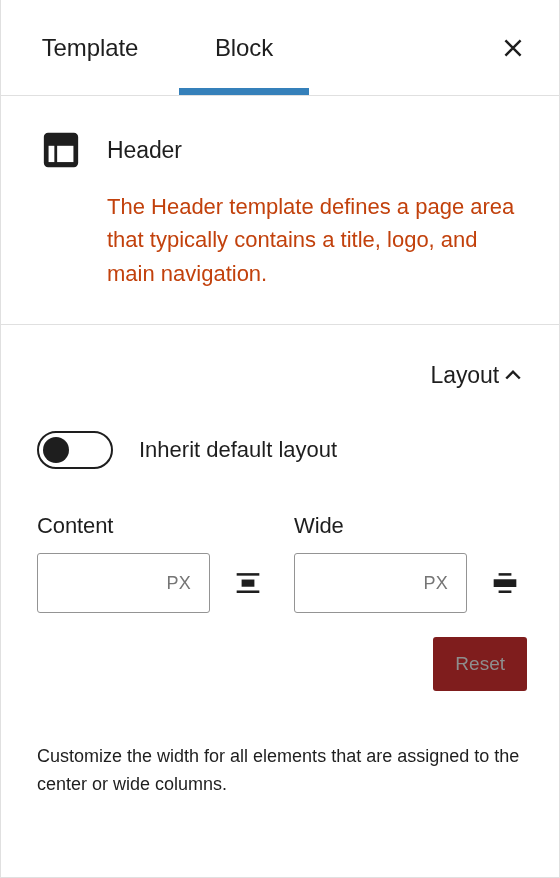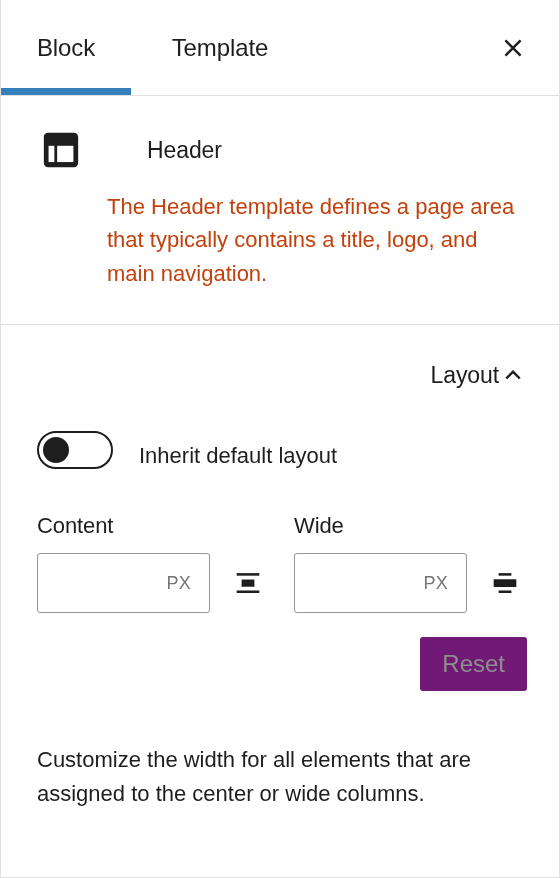--- a/index.html
+++ b/index.html
@@ -102,21 +102,20 @@
     display: flex;
     align-items: center;
     justify-content: center;
   }
   .block-icon svg { display: block; }
   .block-title {
     font-size: 23px;
     font-weight: 500;
     color: #1e1e1e;
     letter-spacing: -0.1px;
-    margin-left: 40px;
   }
   .block-desc {
     margin-left: 70px;
     font-size: 22px;
     line-height: 1.52;
     color: #c2410c;
     max-width: 418px;
   }
 
   
@@ -139,21 +138,21 @@
     font-size: 23px;
     font-weight: 500;
     color: #1e1e1e;
     letter-spacing: -0.1px;
   }
   .chevron { display: block; }
 
   
   .toggle-row {
     display: flex;
-    align-items: flex-end;
+    align-items: center;
     gap: 26px;
     margin-top: 6px;
     margin-bottom: 44px;
   }
   .toggle {
     width: 76px;
     height: 38px;
     border-radius: 19px;
     border: 2px solid #1e1e1e;
     background: #ffffff;
@@ -242,51 +241,51 @@
   }
   .align-btn svg { display: block; }
 
   
   .reset-row {
     display: flex;
     justify-content: flex-end;
     margin-top: 24px;
   }
   .reset-btn {
-    background: #701a75;
+    background: #7f1d1d;
     color: #8e8e8e;
     border: none;
     border-radius: 3px;
-    font-size: 24px;
+    font-size: 19px;
     font-family: inherit;
     padding: 0 22px;
     height: 54px;
     cursor: default;
   }
 
   .layout-help {
     margin-top: 52px;
-    font-size: 22px;
+    font-size: 18px;
     line-height: 1.52;
     color: #1e1e1e;
     max-width: 500px;
   }
 </style>
 </head>
 <body>
 
 <div class="panel">
 
   <div class="tabbar">
+    <button class="tab tab-template">
+      <span>Template</span>
+      <span class="tab-underline"></span>
+    </button>
     <button class="tab tab-block active">
       <span>Block</span>
-      <span class="tab-underline"></span>
-    </button>
-    <button class="tab tab-template">
-      <span>Template</span>
       <span class="tab-underline"></span>
     </button>
 
     <button class="close-btn" aria-label="Close settings">
       <span>
         <svg width="28" height="28" viewBox="0 0 24 24" aria-hidden="true">
           <path d="M5.5 5.5 L18.5 18.5 M18.5 5.5 L5.5 18.5" stroke="#1e1e1e" stroke-width="2.1" stroke-linecap="butt" fill="none"></path>
         </svg>
       </span>
     </button>

